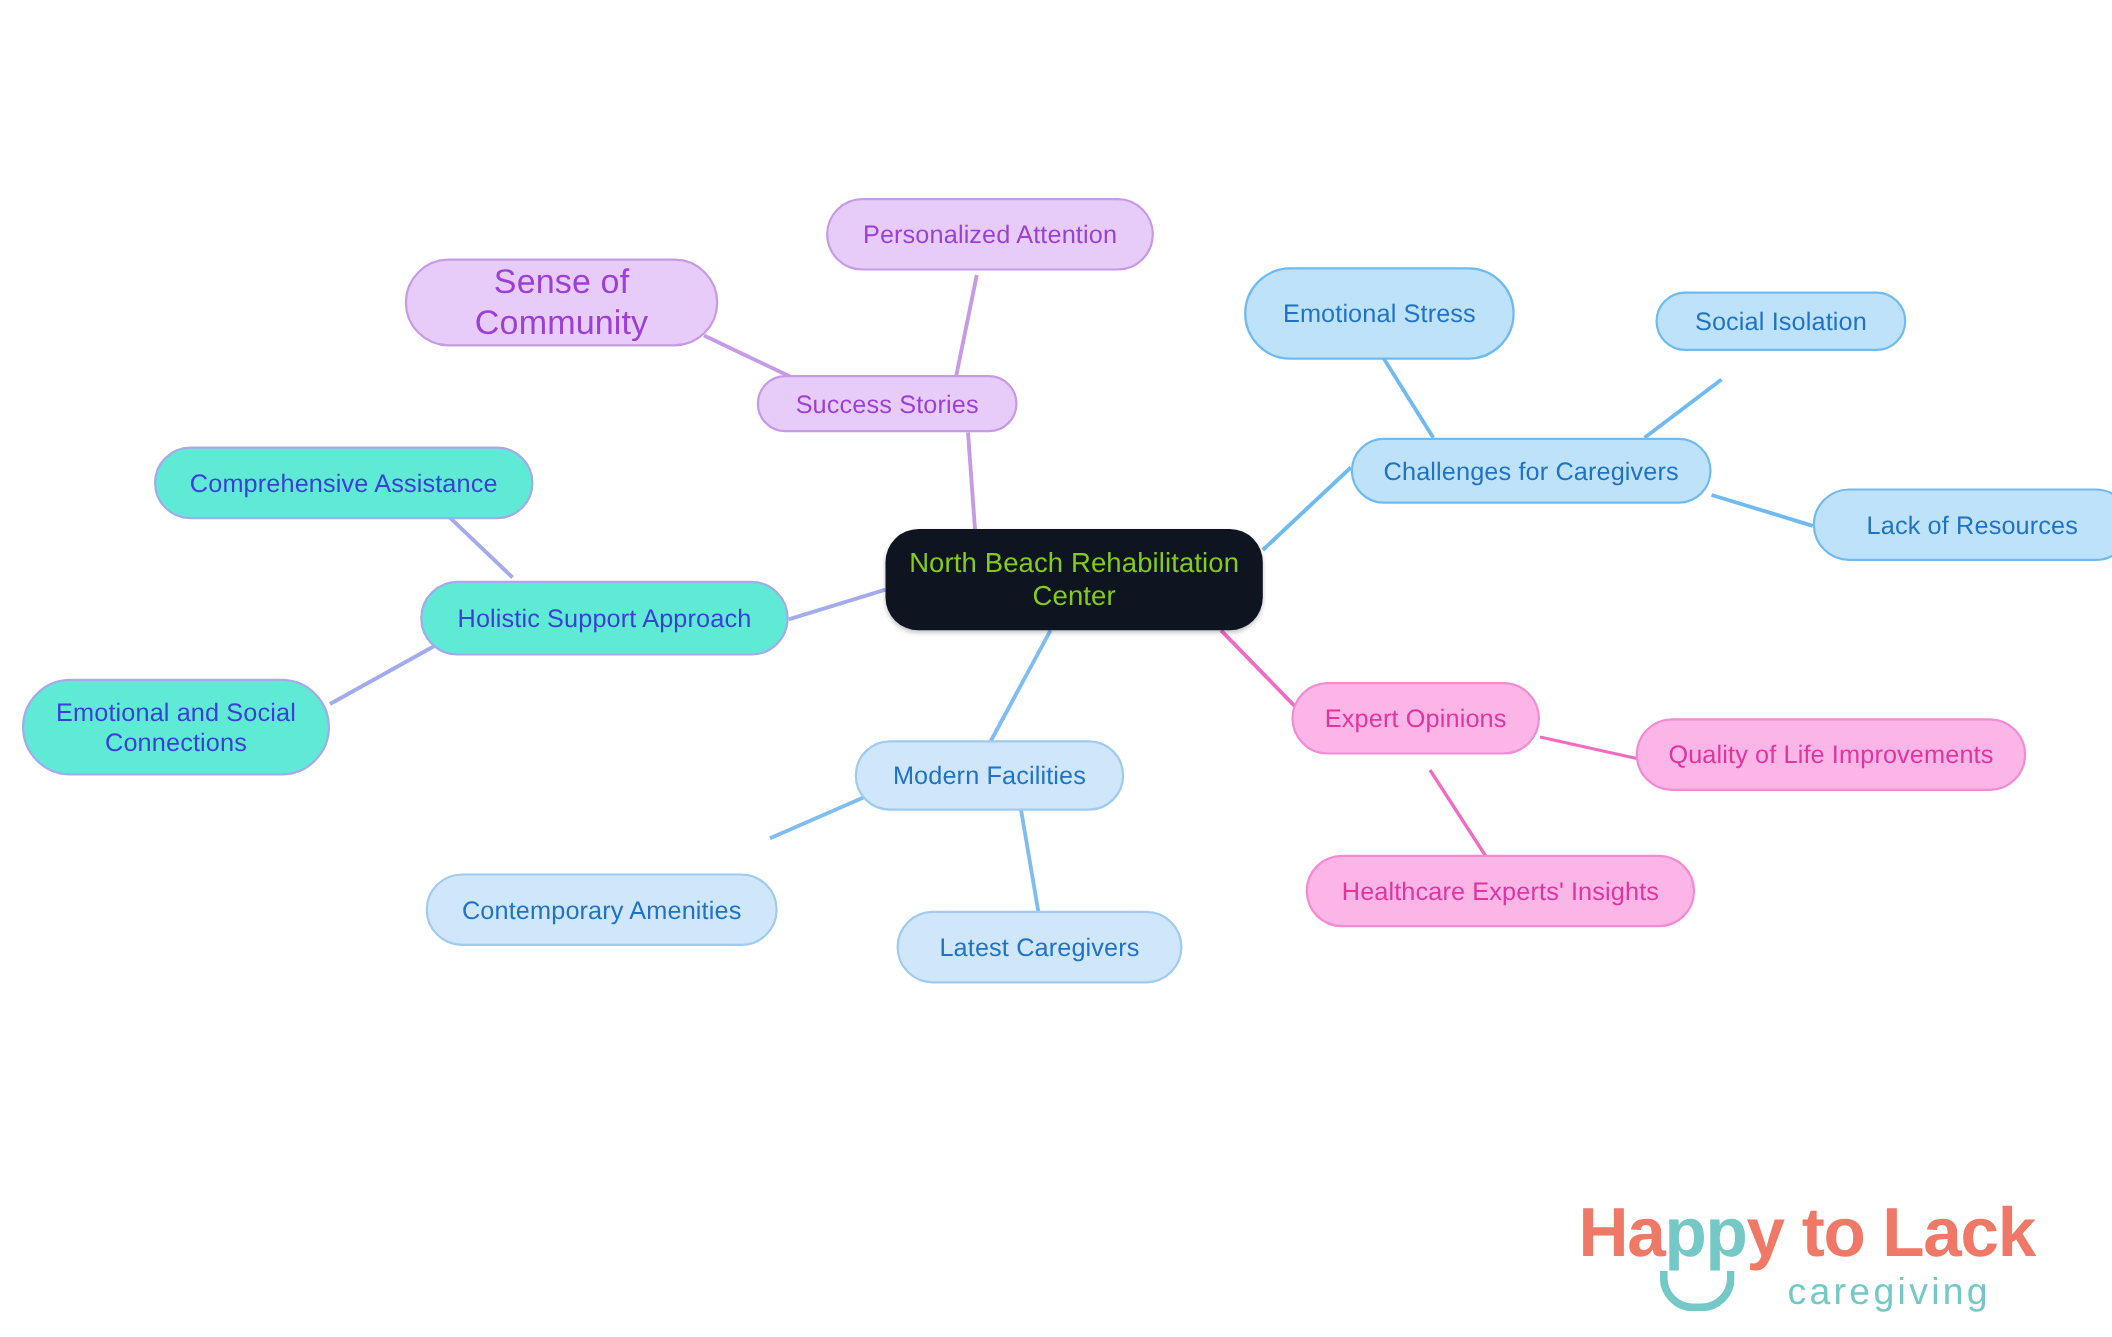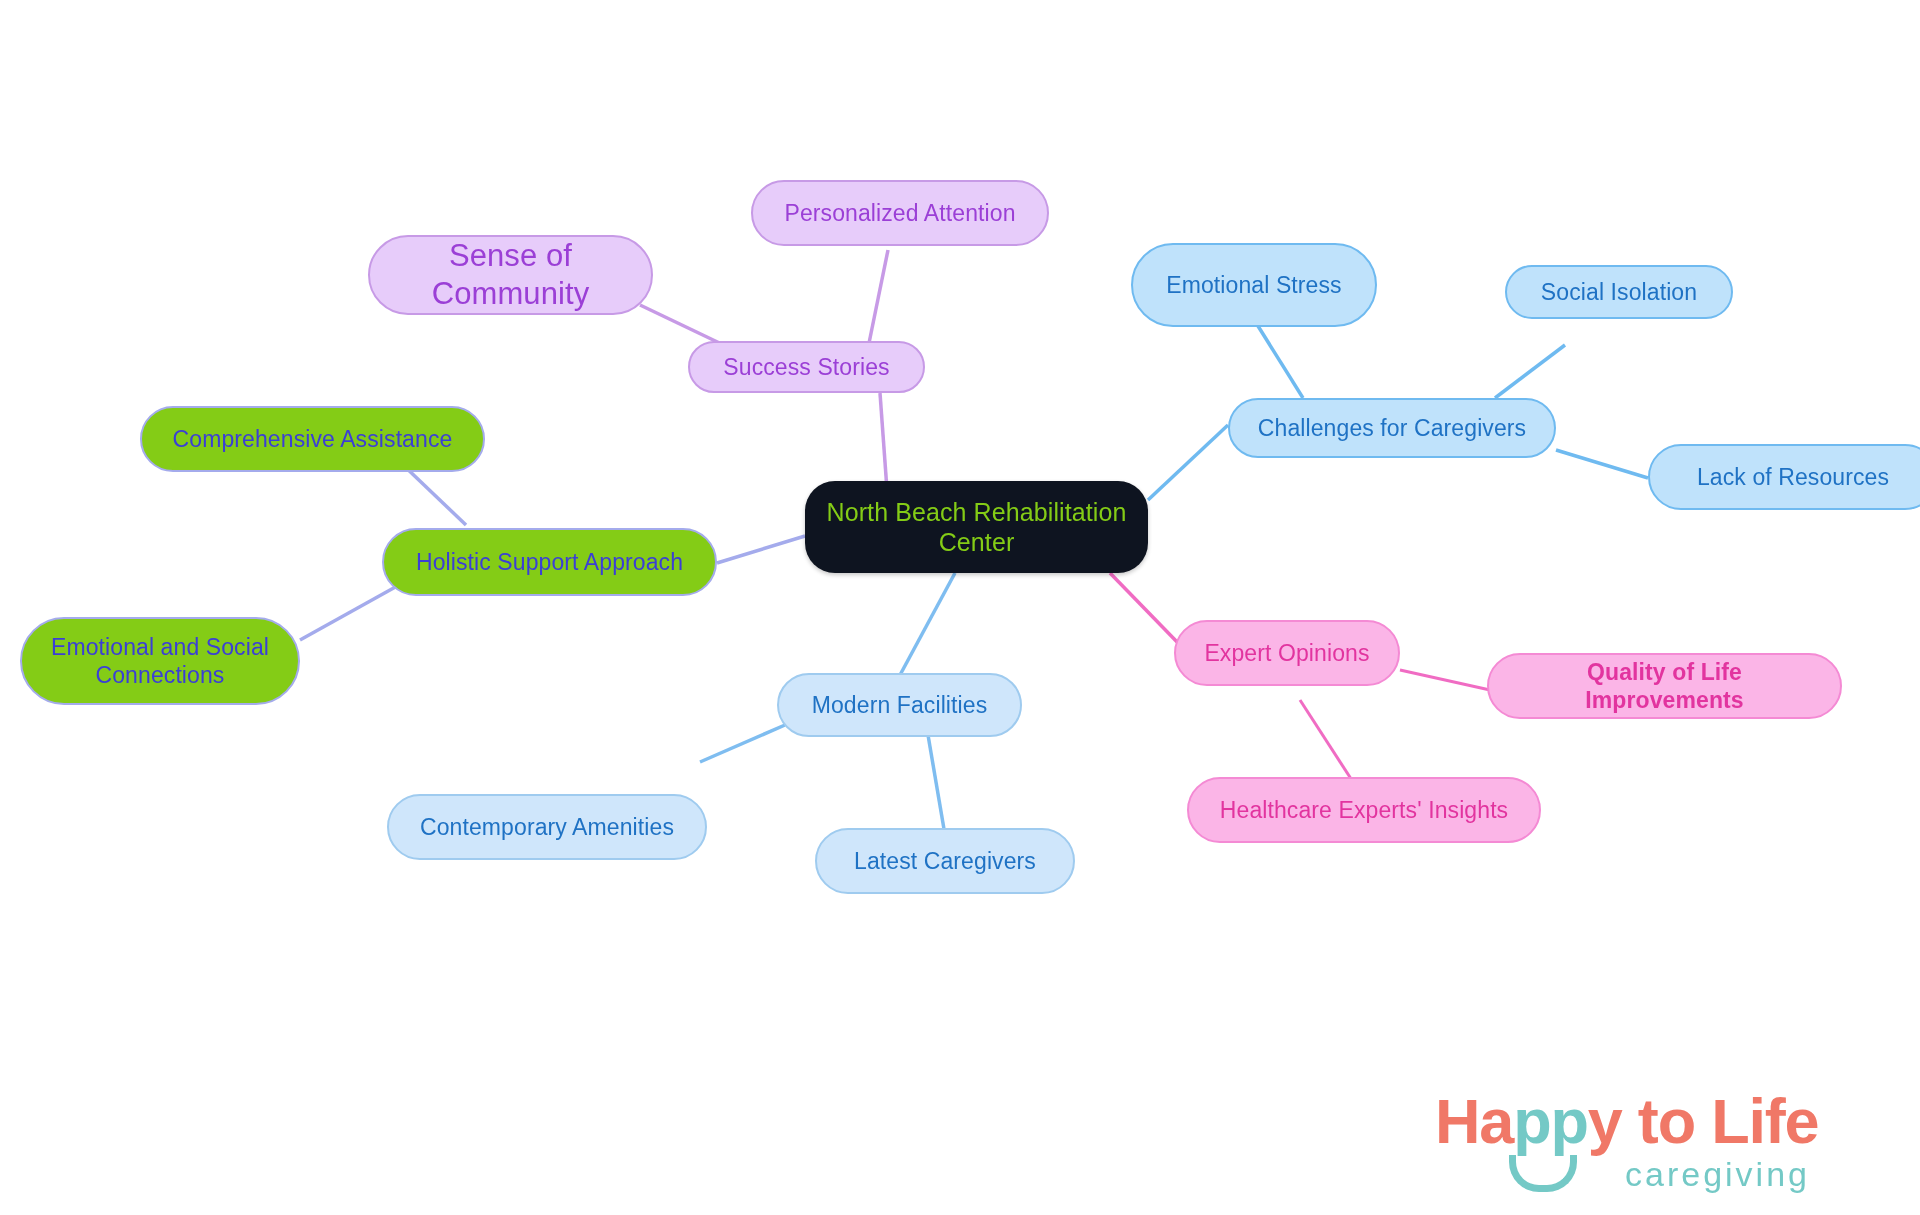--- a/index.html
+++ b/index.html
@@ -46,21 +46,21 @@
     border-radius: 30px;
     border-width: 0;
     background: #0e1420;
     color: #84cc16;
     font-size: 25px;
     box-shadow: 0 2px 4px rgba(0,0,0,0.22);
   }
   
   .fam-blue      { background: #bfe2fb; border-color: #6fbaf0; color: #1f72c4; }
   .fam-blue-soft { background: #cfe6fb; border-color: #9fcbef; color: #1f72c4; }
-  .fam-lav       { background: #84cc16; border-color: #a4abec; color: #3b3fd6; }
+  .fam-lav       { background: #5eead4; border-color: #a4abec; color: #3b3fd6; }
   .fam-violet    { background: #e7ccfa; border-color: #c79ae6; color: #9b3fd6; }
   .fam-pink      { background: #fbb5e7; border-color: #f48ad4; color: #e2349f; }
 
   
   #logo {
     position: absolute;
     left: 1435px;
     top: 1085px;
     width: 440px;
     height: 115px;
@@ -142,21 +142,21 @@
   <div class="node fam-blue" style="left:1228px; top:398px; width:328px; height:60px; font-size:23px;">Challenges for Caregivers</div>
 
   <div class="node fam-blue" style="left:1131px; top:243px; width:246px; height:84px; font-size:23px;">Emotional Stress</div>
 
   <div class="node fam-blue" style="left:1505px; top:265px; width:228px; height:54px; font-size:23px;">Social Isolation</div>
 
   <div class="node fam-blue" style="left:1648px; top:444px; width:290px; height:66px; font-size:23px;">Lack of Resources</div>
 
   <div class="node fam-pink" style="left:1174px; top:620px; width:226px; height:66px; font-size:23px;">Expert Opinions</div>
 
-  <div class="node fam-pink" style="left:1487px; top:653px; width:355px; height:66px; font-size:23px;font-weight:bold;">Quality of Life Improvements</div>
+  <div class="node fam-pink" style="left:1487px; top:653px; width:355px; height:66px; font-size:23px;">Quality of Life Improvements</div>
 
   <div class="node fam-pink" style="left:1187px; top:777px; width:354px; height:66px; font-size:23px;">Healthcare Experts' Insights</div>
 
   <div class="node fam-blue-soft" style="left:777px; top:673px; width:245px; height:64px; font-size:23px;">Modern Facilities</div>
 
   <div class="node fam-blue-soft" style="left:387px; top:762px; width:320px; height:66px; font-size:23px;margin-top:32px;">Contemporary Amenities</div>
 
   <div class="node fam-blue-soft" style="left:815px; top:828px; width:260px; height:66px; font-size:23px;">Latest Caregivers</div>
 
   <div class="node fam-lav" style="left:382px; top:528px; width:335px; height:68px; font-size:23px;">Holistic Support Approach</div>
@@ -167,19 +167,19 @@
 Connections</div>
 
   <div class="node fam-violet" style="left:688px; top:341px; width:237px; height:52px; font-size:23px;">Success Stories</div>
 
   <div class="node fam-violet" style="left:368px; top:235px; width:285px; height:80px; font-size:31px;">Sense of Community</div>
 
   <div class="node fam-violet" style="left:751px; top:180px; width:298px; height:66px; font-size:23px;">Personalized Attention</div>
 
   <div id="logo">
     <div class="logo-wordmark">
-      <span class="logo-c1">Ha</span><span class="logo-c2">pp</span><span class="logo-c1">y</span><span class="logo-c1"> to Life</span>
+      <span class="logo-c1">Ha</span><span class="logo-c2">pp</span><span class="logo-c1">y</span><span class="logo-c1"> to Lack</span>
     </div>
     <div class="logo-smile"></div>
     <div class="logo-sub">caregiving</div>
   </div>
 
 </div>
 
 </body></html>

